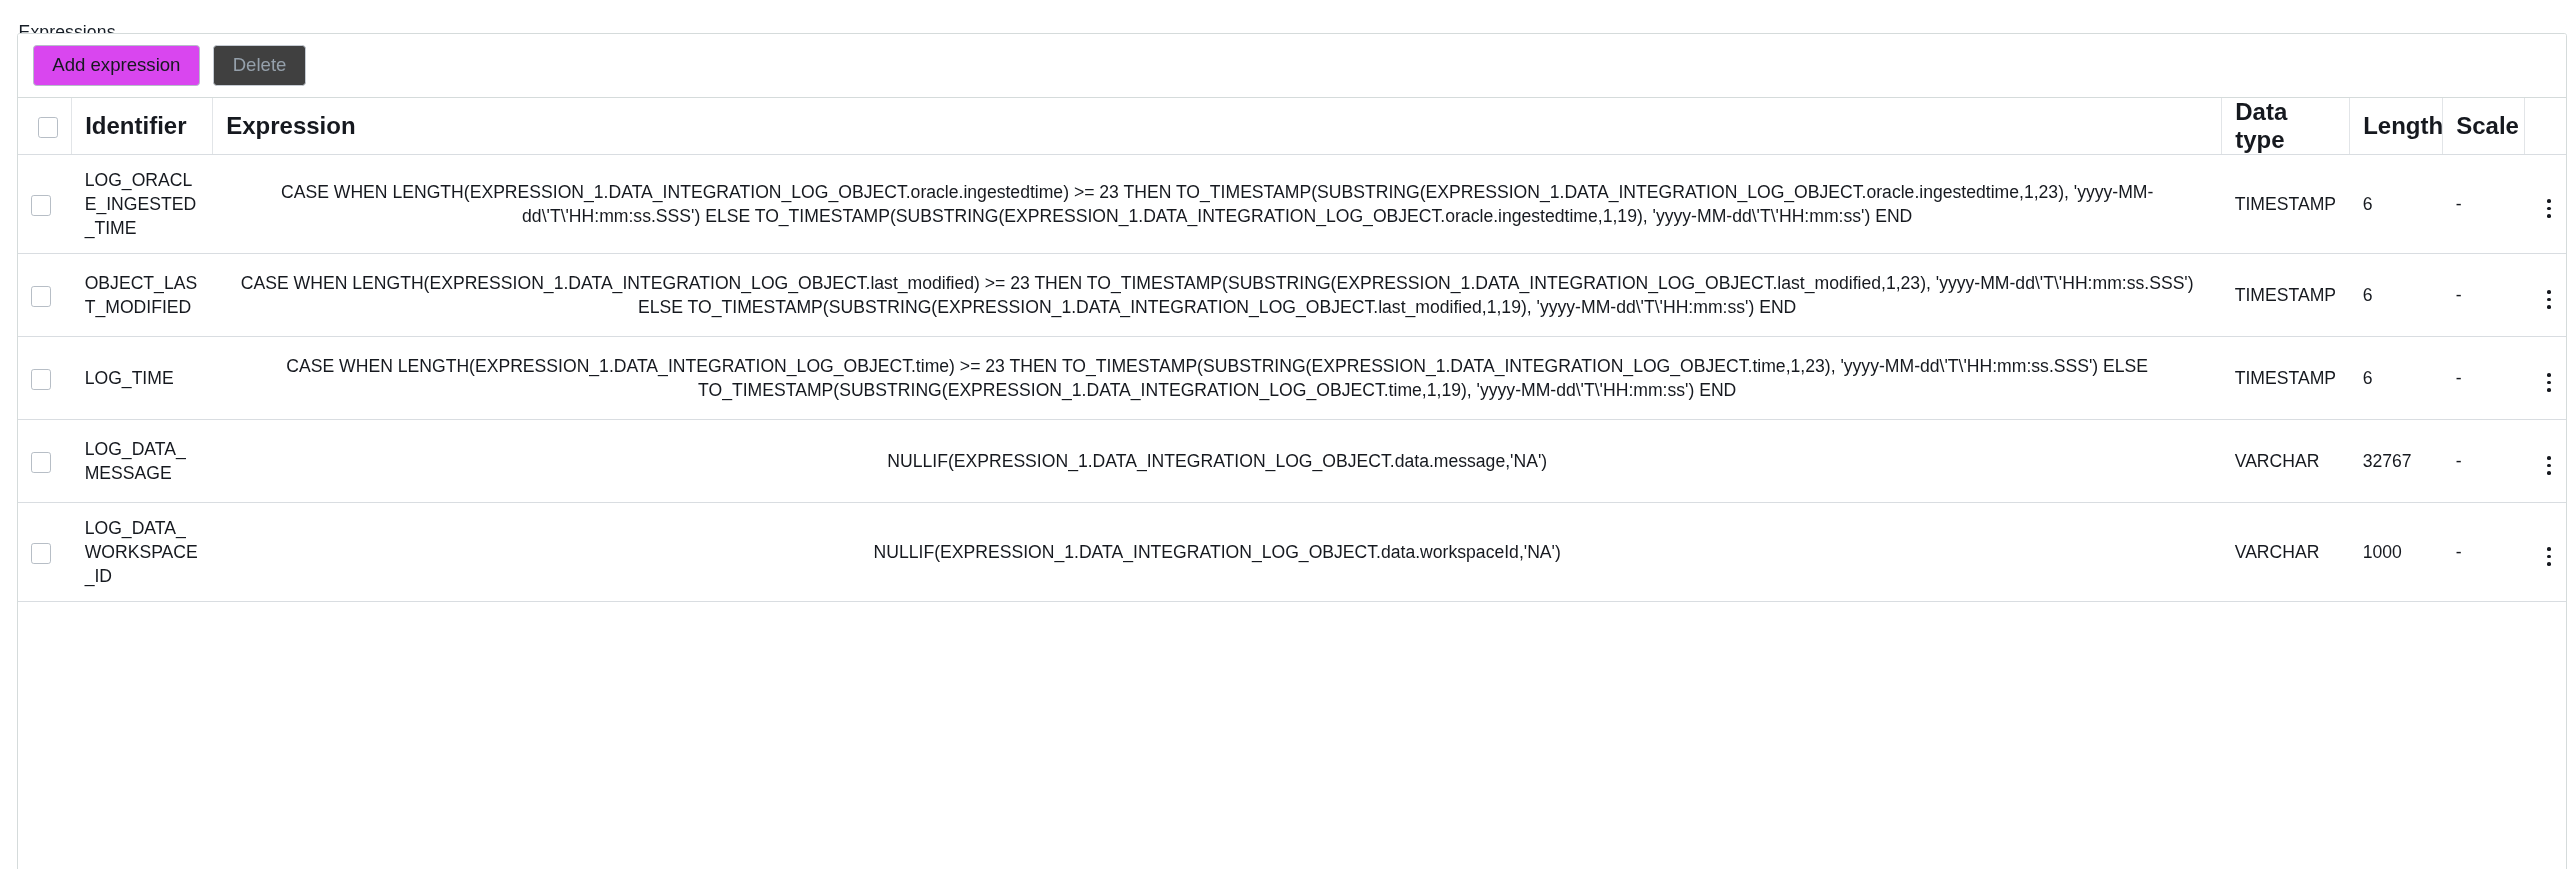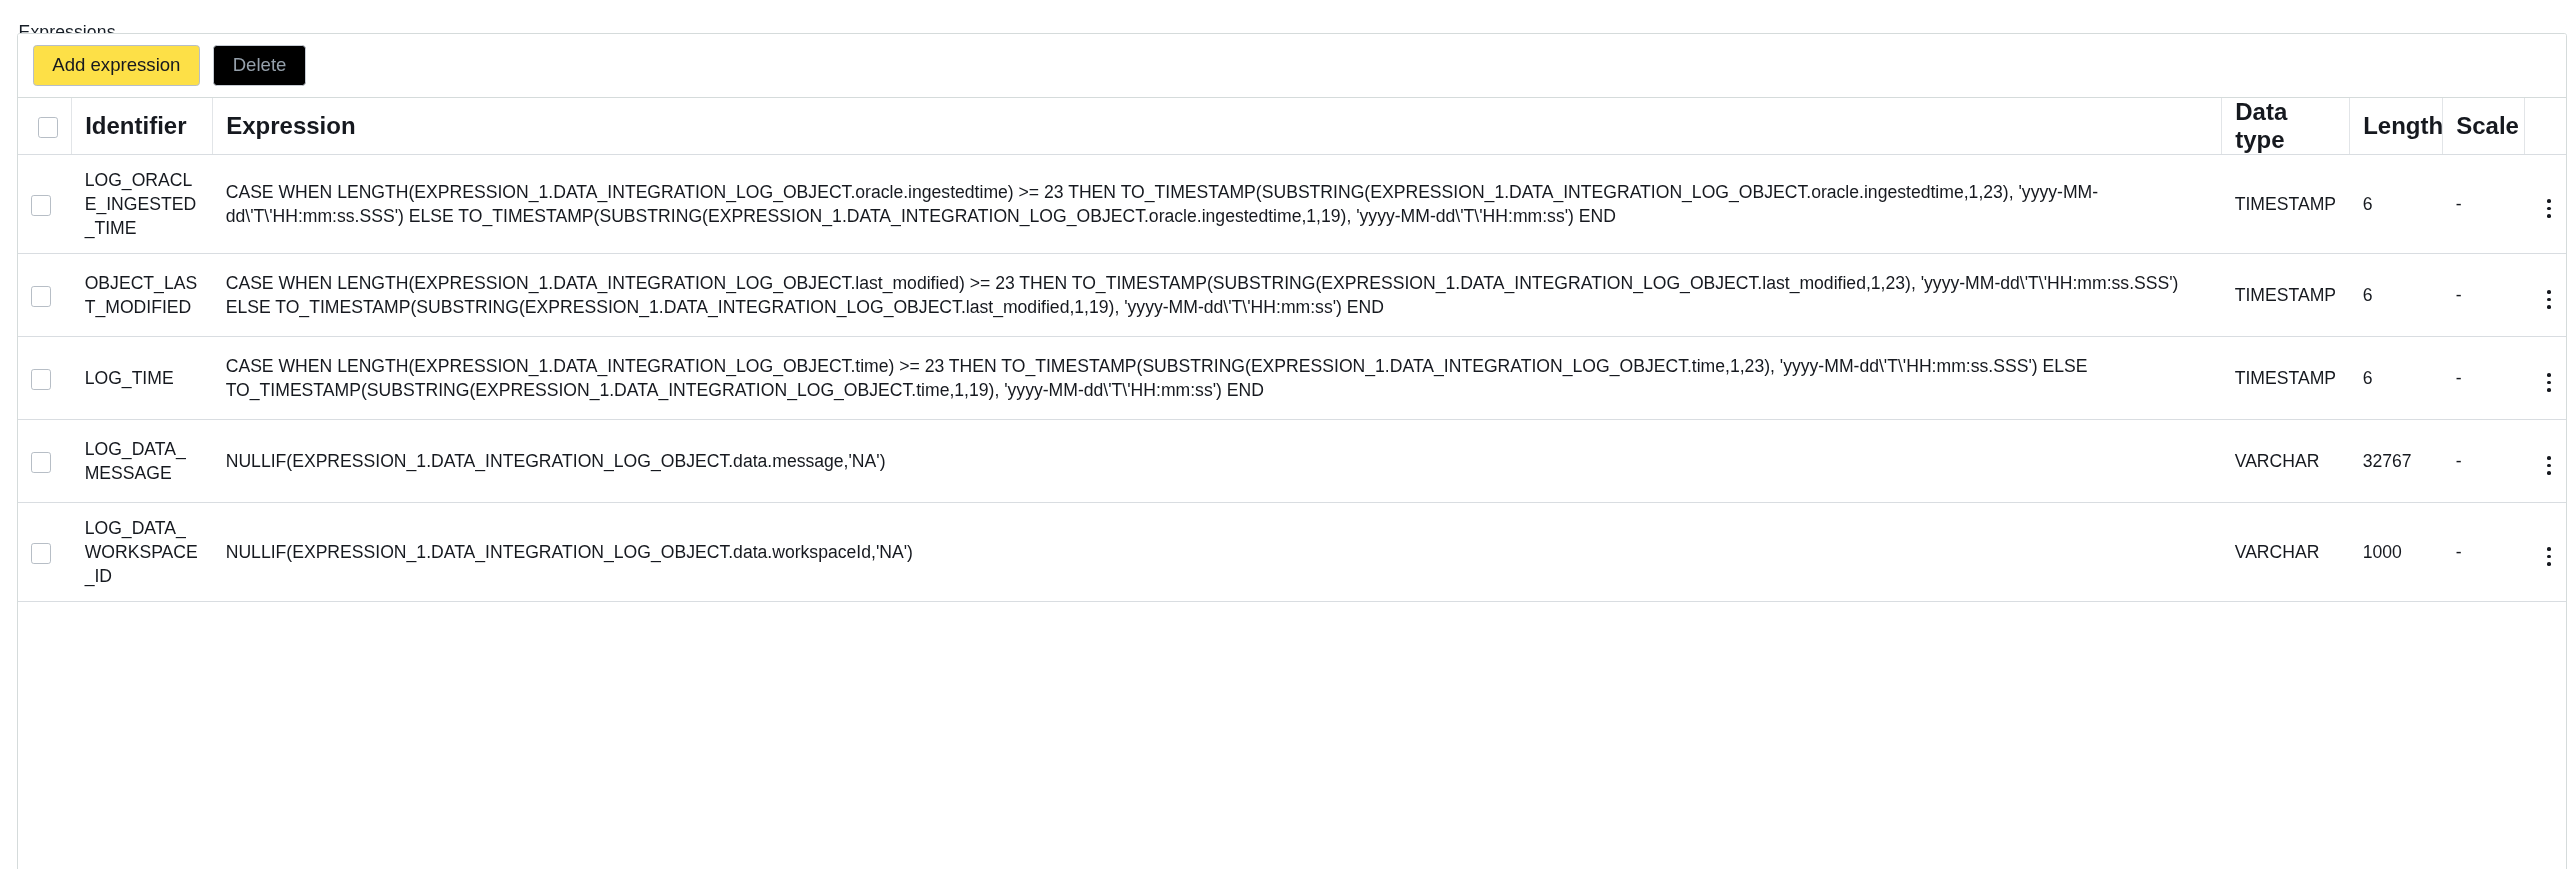--- a/index.html
+++ b/index.html
@@ -54,29 +54,29 @@
     border-bottom: 0.9px solid #d5dbdb;
     background: #ffffff;
   }
   .btn {
     font-family: "Liberation Sans", sans-serif;
     font-size: 18.6px;
     line-height: 18.6px;
     padding: 9.3px 18.6px 10.2px 18.6px;
     border: 0.9px solid #b6bec9;
     border-radius: 3.7px;
-    background: #fde047;
+    background: #d946ef;
     color: #16191f;
     cursor: pointer;
     white-space: nowrap;
   }
   .btn.disabled {
     color: #95a0ab;
     border-color: #c6ccd4;
-    background: #000000;
+    background: #404040;
     cursor: default;
   }
 
   
   table.grid {
     border-collapse: collapse;
     width: 100%;
     table-layout: fixed;
     background: #ffffff;
   }
@@ -112,21 +112,21 @@
   .col-check  { width: 54px; }
   .col-ident  { width: 141px; }
   .col-expr   { width: auto; }
   .col-dtype  { width: 128px; }
   .col-length { width: 93px; }
   .col-scale  { width: 82px; }
   .col-menu   { width: 41px; }
 
   td.cell-check { padding-left: 20.4px; padding-right: 0; }
   td.cell-ident { padding-left: 15px; word-break: break-all; }
-  td.cell-expr  { padding-left: 13px; word-break: break-word; }
+  td.cell-expr  { padding-left: 13px; word-break: break-word; text-align: center; }
   td.cell-dtype { word-break: break-all; margin-top: 40px; }
   td.cell-menu  { padding: 0; text-align: center; }
 
   
   .cbx {
     width: 20.4px;
     height: 20.4px;
     border: 0.9px solid #b7bec6;
     border-radius: 2.8px;
     background: #ffffff;

